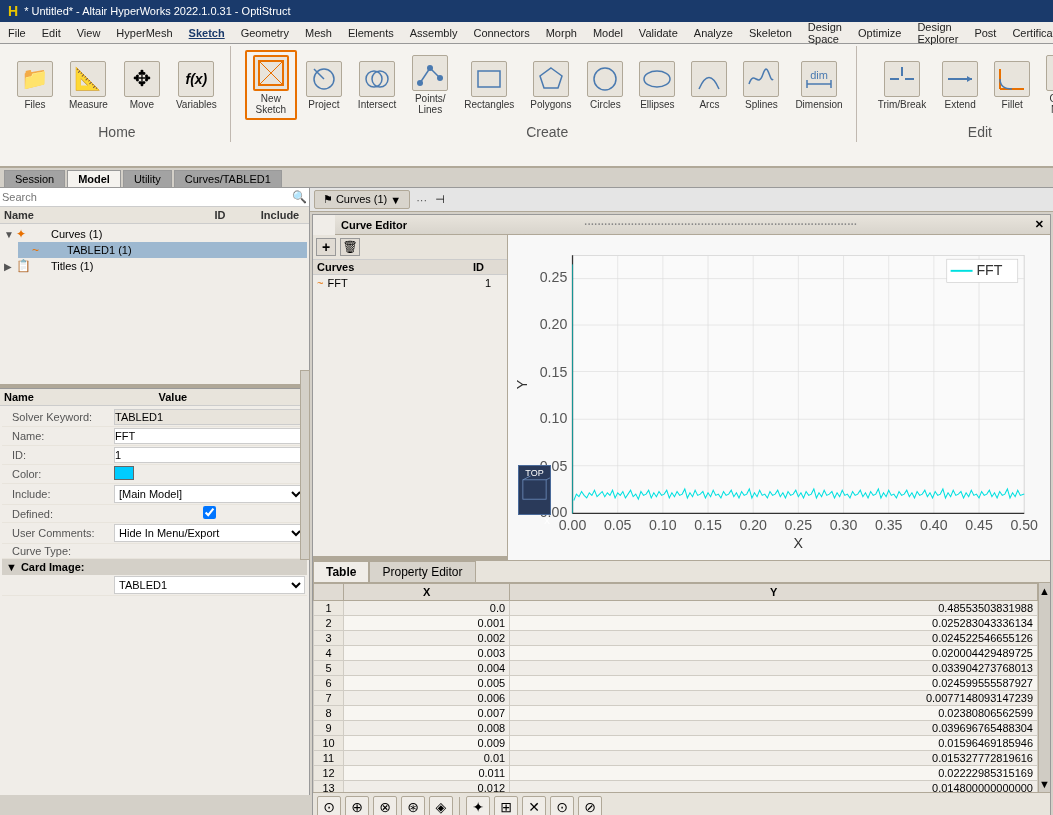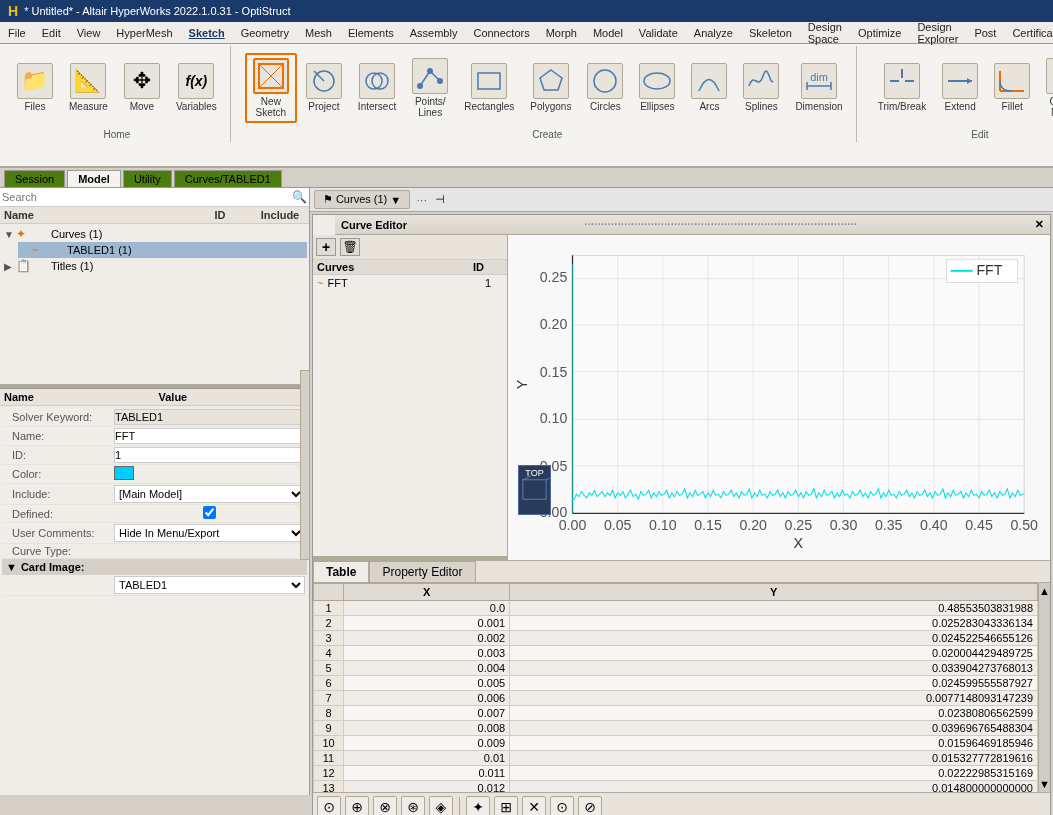--- a/index.html
+++ b/index.html
@@ -11,30 +11,30 @@
 
     
     #menu-bar { background: #f0ede8; height: 22px; display: flex; align-items: center; border-bottom: 1px solid #999; }
     .menu-item { padding: 2px 8px; cursor: pointer; color: #222; }
     .menu-item.active { color: #1a3a6b; font-weight: bold; text-decoration: underline; }
 
     
     #ribbon { background: #f5f3ef; border-bottom: 2px solid #b0a898; display: flex; flex-direction: column; }
     #ribbon-content { display: flex; align-items: stretch; padding: 2px 4px; min-height: 100px; }
     .ribbon-group { display: flex; flex-direction: column; align-items: center; border-right: 1px solid #c0b8b0; padding: 2px 6px; }
-    .ribbon-group-label { font-size: 10px; color: #555; margin-top: 2px; text-align: center; }
+    .ribbon-group-label { font-size: 14px; color: #555; margin-top: 2px; text-align: center; }
     .ribbon-buttons { display: flex; align-items: center; gap: 2px; flex: 1; }
     .ribbon-btn { display: flex; flex-direction: column; align-items: center; padding: 3px 6px; cursor: pointer; border: 1px solid transparent; border-radius: 2px; min-width: 40px; }
     .ribbon-btn .icon-box { width: 36px; height: 36px; background: #e8e4dc; border: 1px solid #b0a898; display: flex; align-items: center; justify-content: center; font-size: 18px; border-radius: 2px; }
     .ribbon-btn .btn-label { font-size: 10px; color: #333; margin-top: 2px; text-align: center; }
     .ribbon-divider { width: 1px; background: #c0b8b0; margin: 2px 4px; }
 
     
     #lower-tabs { display: flex; background: #d4d0c8; border-bottom: 1px solid #999; height: 20px; align-items: flex-end; padding-left: 4px; }
-    .lower-tab { padding: 2px 10px; background: #4d7c0f; border: 1px solid #999; border-bottom: none; cursor: pointer; font-size: 11px; margin-right: 2px; }
+    .lower-tab { padding: 2px 10px; background: #a3a3a3; border: 1px solid #999; border-bottom: none; cursor: pointer; font-size: 11px; margin-right: 2px; }
     .lower-tab.active { background: #f5f3ef; font-weight: bold; }
 
     
     #main-area { display: flex; height: calc(815px - 22px - 22px - 124px - 20px); }
 
     
     #left-panel { width: 310px; background: #f0ede8; border-right: 1px solid #999; display: flex; flex-direction: column; }
     #search-bar { display: flex; align-items: center; border-bottom: 1px solid #ccc; padding: 2px; background: #fff; }
     #search-bar input { flex: 1; border: none; outline: none; font-size: 11px; }
     #search-bar .search-icon { color: #666; font-size: 12px; cursor: pointer; }

